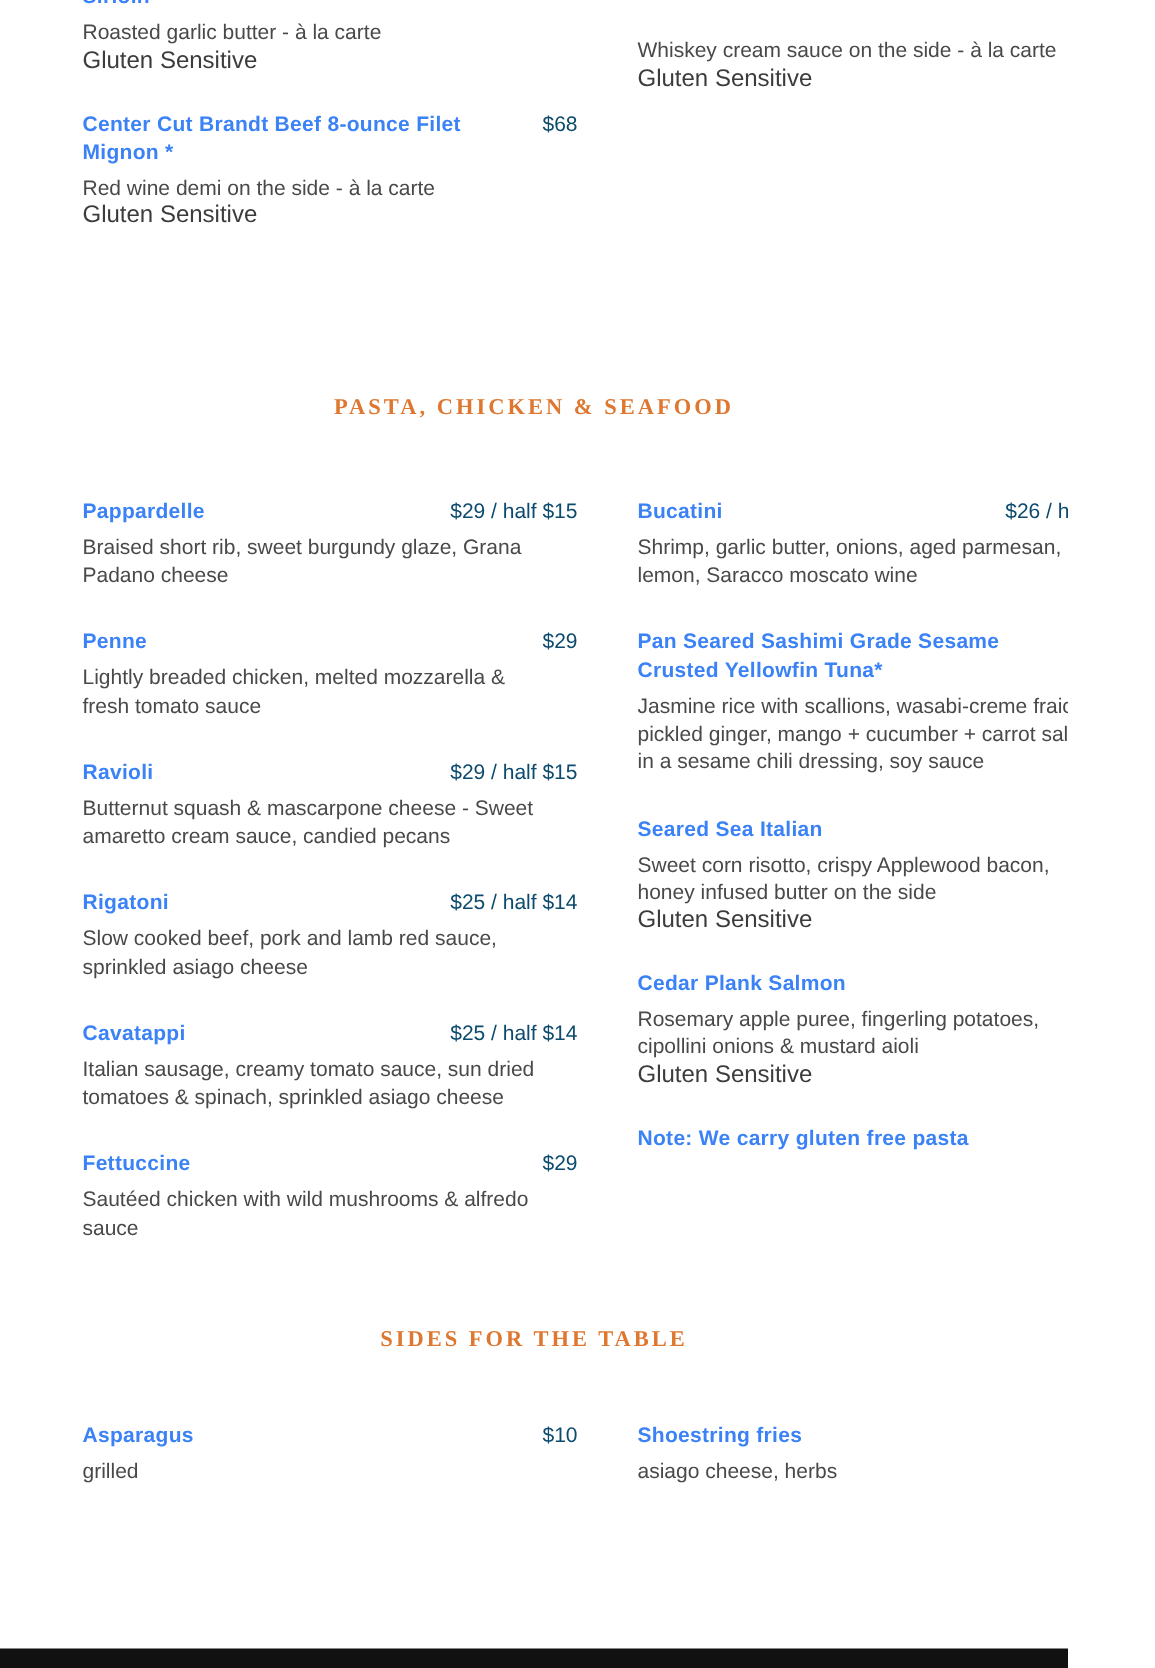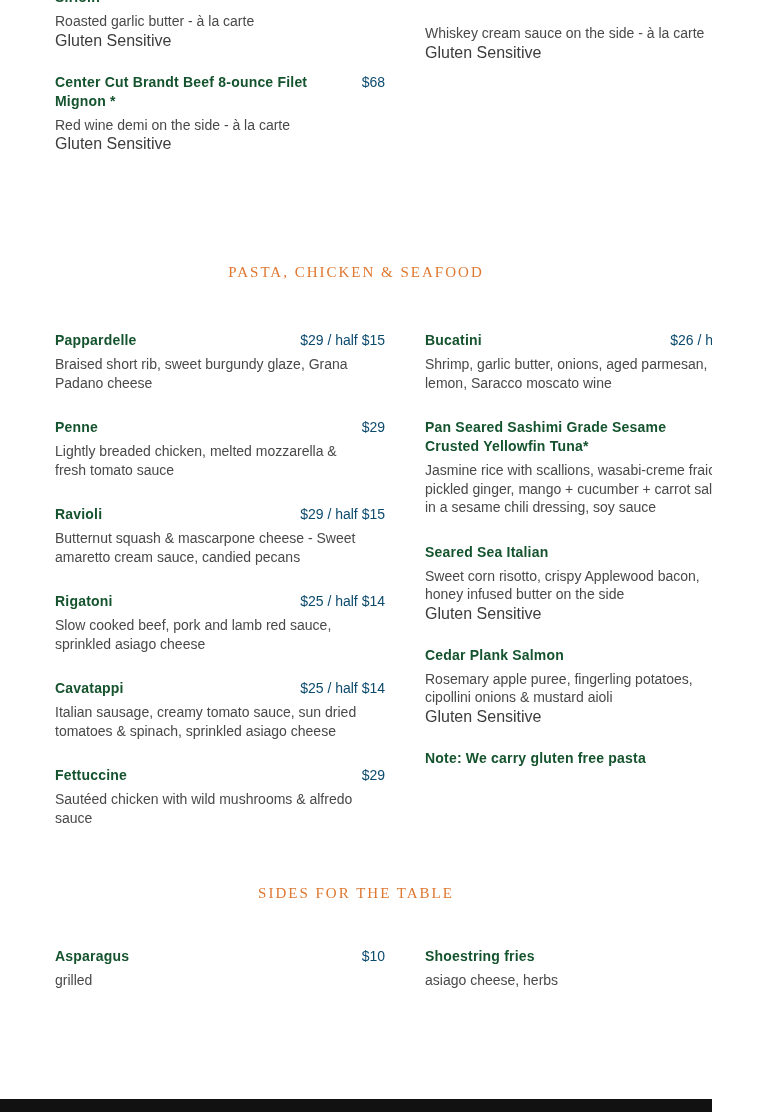--- a/index.html
+++ b/index.html
@@ -15,21 +15,21 @@
     width: 712px; height: 1112px;
     overflow: hidden;
     padding: 0 55px;
     background: #ffffff;
   }
   .columns { display: flex; gap: 40px; }
   .column { flex: 0 0 330px; width: 330px; }
 
   .section-title {
     font-family: "Liberation Serif", serif;
-    font-weight: 400;
+    font-weight: 700;
     color: var(--accent, #de7730);
     font-size: 15px;
     letter-spacing: 2px;
     text-align: center;
     margin: 0 0 50px 0;
   }
   .section-pasta { margin-top: 88px; }
   .section-pasta .section-title { margin-bottom: 50px; }
   .section-sides { margin-top: 32px; }
   .section-sides .section-title { margin-bottom: 45px; }
@@ -37,21 +37,21 @@
   .menu-item { margin-bottom: 26px; }
   .item-head {
     display: flex;
     justify-content: space-between;
     align-items: flex-start;
     min-height: 19px;
   }
   .item-name {
     font-size: 14px;
     font-weight: 700;
-    color: #14532d;
+    color: #3b82f6;
     line-height: 19px;
     margin: 0;
     letter-spacing: 0.2px;
     flex: 1 1 auto;
     max-width: 285px;
   }
   .item-price {
     font-size: 14px;
     color: #0c4a6e;
     line-height: 19px;

